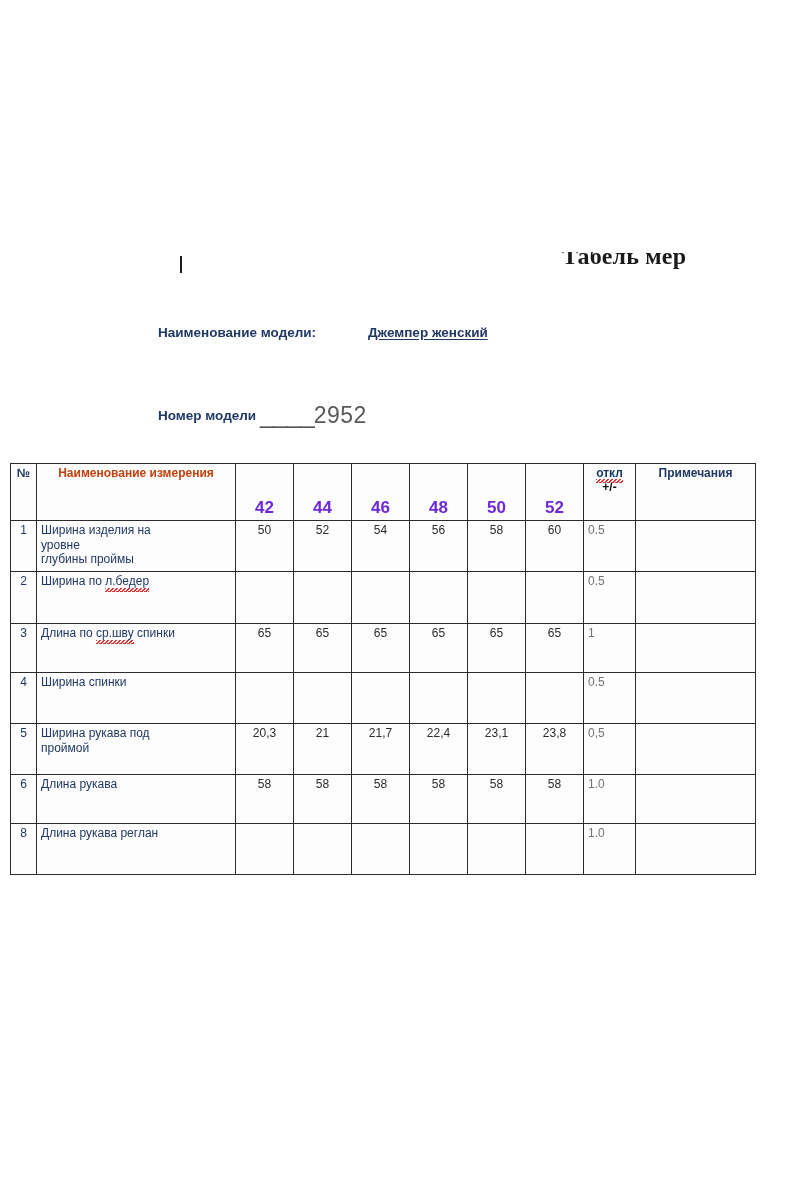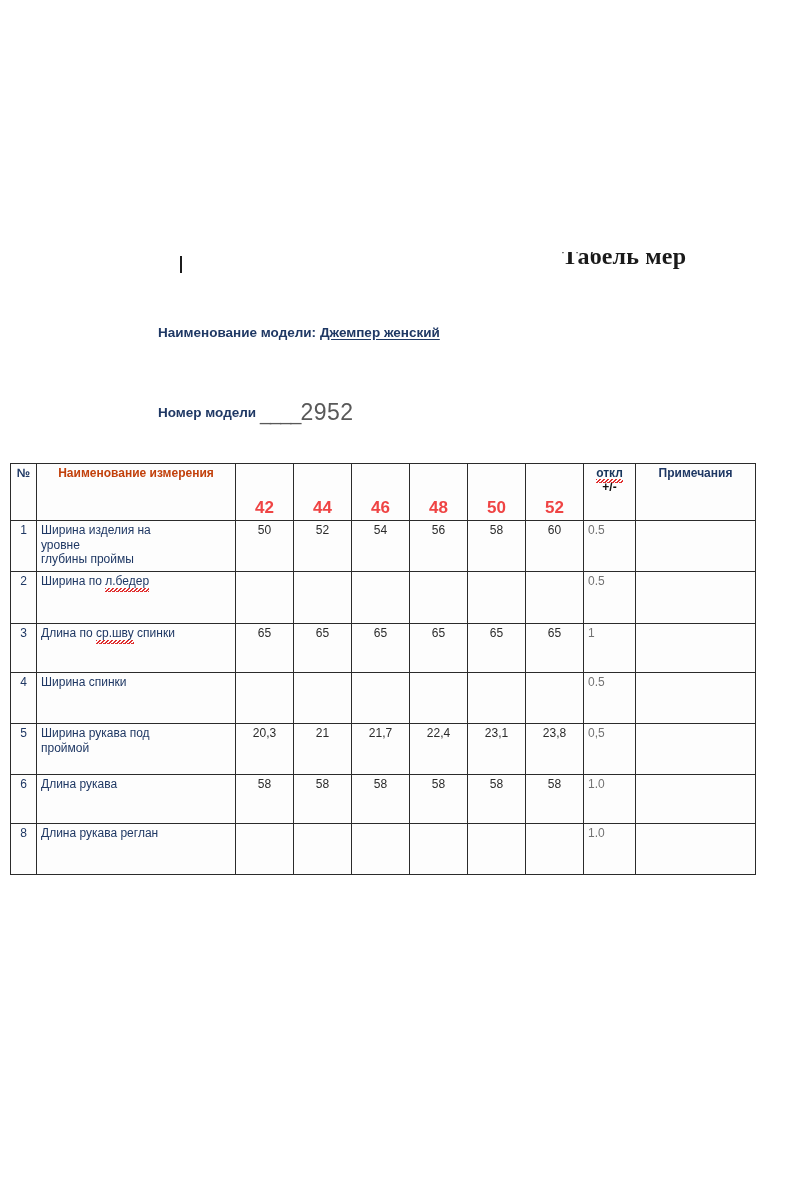--- a/index.html
+++ b/index.html
@@ -48,27 +48,28 @@
   }
   .field-name-row { left: 158px; top: 325px; }
   .field-num-row  { left: 158px; top: 399px; }
 
   .field-label { color: #1f3864; margin-top: 24px; }
 
   .field-value-underlined {
     text-decoration: underline;
     text-underline-offset: 2px;
     color: #1f3864;
+    margin-left: 48px;
   }
 
   .num-blank {
     display: inline-block;
     color: #595959;
     font-weight: normal;
-    font-size: 20px;
+    font-size: 26px;
     letter-spacing: -1px;
     vertical-align: -3px;
   }
   .num-value {
     font-size: 23px;
     font-weight: normal;
     color: #595959;
     letter-spacing: 0.5px;
     vertical-align: -3px;
   }
@@ -111,21 +112,21 @@
     line-height: 14px;
   }
   .hdr-size {
     position: absolute;
     left: 0;
     right: 0;
     bottom: 2px;
     text-align: center;
     font-size: 17px;
     font-weight: bold;
-    color: #ef4444;
+    color: #6d28d9;
   }
   .hdr-num {
     text-align: center;
     font-size: 12px;
     font-weight: bold;
     color: #1f3864;
   }
   .hdr-tol {
     font-size: 11.5px;
     font-weight: bold;

